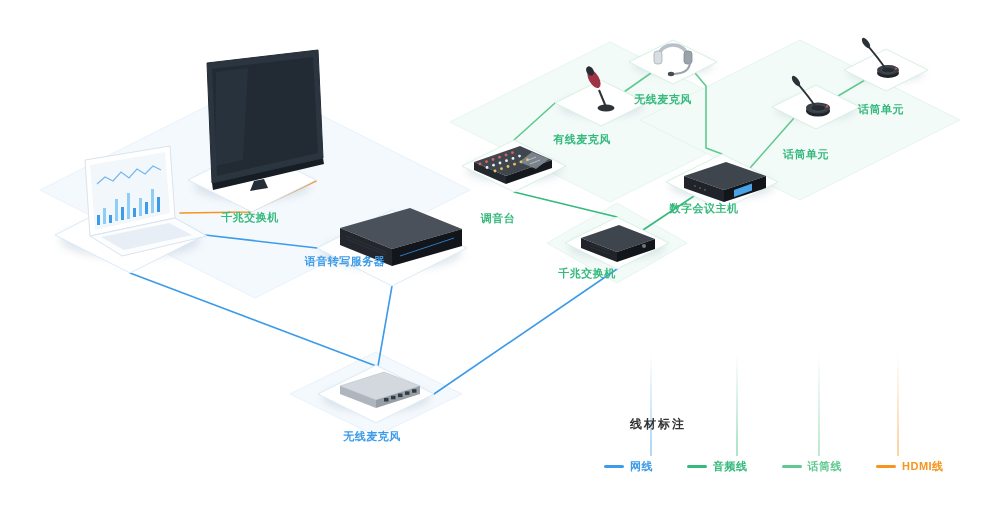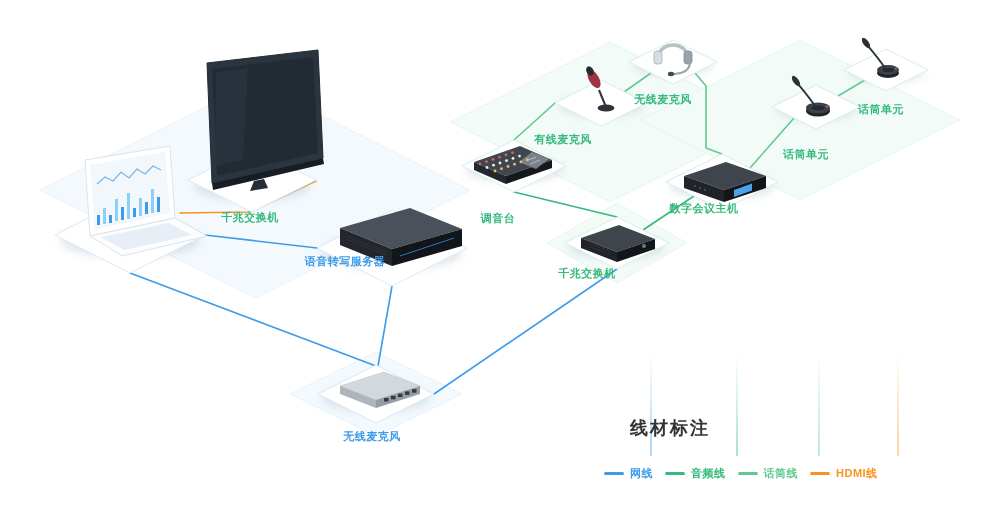--- a/index.html
+++ b/index.html
@@ -15,22 +15,22 @@
     line-height:14px; letter-spacing:.5px; pointer-events:none;margin-top:24px;
   }
   .lbl-blue { color:#3D9BE9; }
   .lbl-green { color:#35B97C; }
   .cable { fill:none; stroke-width:1.6; stroke-linecap:round; stroke-linejoin:round; }
   .cable-network { stroke:#3D9BE9; }
   .cable-audio   { stroke:#35B97C; }
   .cable-mic     { stroke:#5FC98F; }
   .cable-hdmi    { stroke:#F7941D; }
   .legend { position:absolute; left:604px; top:416px; width:380px; }
-  .legend-title { font-size:18px; font-weight:bold; letter-spacing:2px; margin-left:26px; }
-  .legend-items { display:flex; align-items:center; margin-top:26px; gap:12px; }
+  .legend-title { font-size:12px; font-weight:bold; letter-spacing:2px; margin-left:26px; }
+  .legend-items { display:flex; align-items:center; margin-top:26px; gap:34px; }
   .legend-item { display:flex; align-items:center; gap:6px; }
   .legend-dash { display:inline-block; width:20px; height:3px; border-radius:2px; background:#ccc; }
   .legend-label { font-size:11px; font-weight:bold; letter-spacing:.5px; }
   .strip {
     position:absolute; top:348px; width:2px; height:108px; opacity:.38; background:#ccc;
     -webkit-mask-image:linear-gradient(to top,#000 10%,transparent 95%);
     mask-image:linear-gradient(to top,#000 10%,transparent 95%);
   }
 </style>
 </head>
@@ -232,21 +232,21 @@
       <circle cx="896" cy="68.5" r="1.1" fill="#e05252"></circle>
       <path d="M 885,68 C 879,59 873,52 868,46" stroke="#2b3138" stroke-width="1.8" fill="none"></path>
       <ellipse cx="866" cy="43" rx="2.8" ry="6" transform="rotate(-35 866 43)" fill="#2b3138"></ellipse>
     </g>
   </svg>
 
   <div class="lbl lbl-green" style="left:250px; top:186px;">千兆交换机</div>
   <div class="lbl lbl-blue" style="left:345px; top:230px;">语音转写服务器</div>
   <div class="lbl lbl-blue" style="left:372px; top:405px;">无线麦克风</div>
   <div class="lbl lbl-green" style="left:498px; top:187px;font-family:Liberation Serif, serif;">调音台</div>
-  <div class="lbl lbl-green" style="left:563px; top:108px;">有线麦克风</div>
+  <div class="lbl lbl-green" style="left:582px; top:108px;">有线麦克风</div>
   <div class="lbl lbl-green" style="left:663px; top:68px;">无线麦克风</div>
   <div class="lbl lbl-green" style="left:704px; top:177px;">数字会议主机</div>
   <div class="lbl lbl-green" style="left:587px; top:242px;">千兆交换机</div>
   <div class="lbl lbl-green" style="left:806px; top:123px;">话筒单元</div>
   <div class="lbl lbl-green" style="left:881px; top:78px;">话筒单元</div>
 
   <div class="strip" style="left: 650px; background: rgb(61, 155, 233);"></div>
   <div class="strip" style="left: 736px; background: rgb(53, 185, 124);"></div>
   <div class="strip" style="left: 818px; background: rgb(95, 201, 143);"></div>
   <div class="strip" style="left: 897px; background: rgb(247, 148, 29);"></div>

